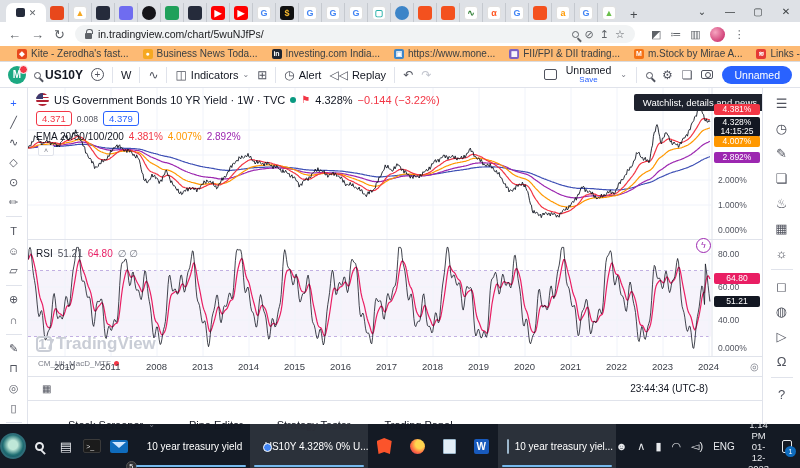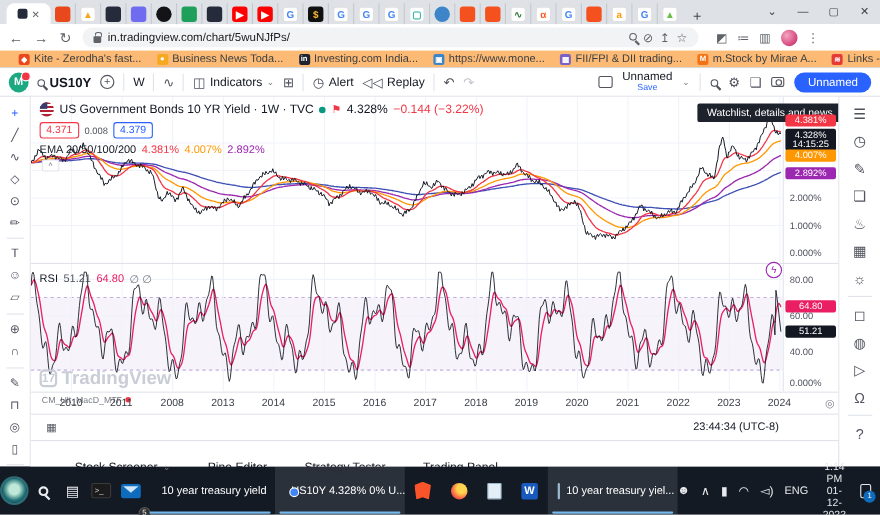--- a/index.html
+++ b/index.html
@@ -76,21 +76,21 @@
   .chg { color:#f23645; }
   .legend2 { position:absolute; left:8px; top:23px; display:flex; align-items:center; gap:5px; }
   .bidask { font-size:9.5px; padding:1px 5px; border-radius:3px; border:1px solid; background:#fff; }
   .sellbox { color:#f23645; border-color:#f23645; }
   .buybox { color:#2962ff; border-color:#2962ff; }
   .spread { font-size:8.5px; color:#50535e; }
   .legend3 { position:absolute; left:8px; top:43px; font-size:10px; color:#131722; display:flex; gap:5px; }
   .collapse-box { position:absolute; left:10px; top:57px; width:16px; height:11px; border:1px solid #e0e3eb; border-radius:2px; background:#fff; color:#787b86; font-size:7px; text-align:center; line-height:10px; }
   .rsi-legend { position:absolute; left:8px; top:160px; font-size:10px; color:#131722; display:flex; gap:5px; }
   .watermark { position:absolute; left:8px; top:246px; font-size:17px; font-weight:bold; color:#c9cdd6; display:flex; align-items:center; gap:4px; }
-  .wm-logo { width:16px; height:16px; border:2px solid #c9cdd6; border-radius:4px; font-size:11px; line-height:12px; text-align:center; }
+  .wm-logo { width:16px; height:16px; border:2px solid #c9cdd6; border-radius:4px; font-size:15px; line-height:12px; text-align:center; }
   .indic-hidden { position:absolute; left:10px; top:254px; font-size:8px; color:#787b86; display:flex; gap:3px; align-items:center;margin-top:17px; }
   .reddot { width:5px; height:5px; border-radius:50%; background:#f23645; }
 
   .tooltip { position:absolute; right:-4px; top:6px; background:#1e222d; color:#fff; font-size:9.5px; padding:3px 9px; border-radius:2px; white-space:nowrap; }
   .bolt { position:absolute; left:668px; top:150px; width:15px; height:15px; border:1.3px solid #9c27b0; border-radius:50%; color:#9c27b0; font-size:9px; text-align:center; line-height:13px; background:#fff; }
 
   .time-axis { position:absolute; left:0; top:268px; width:734px; height:20px; border-top:1px solid #e0e3eb; font-size:9.5px; color:#3a3e47; }
   .time-axis span { position:absolute; top:4px; }
   .taxis-target { position:absolute; left:722px; top:4px; color:#787b86; font-size:10px; }
 

